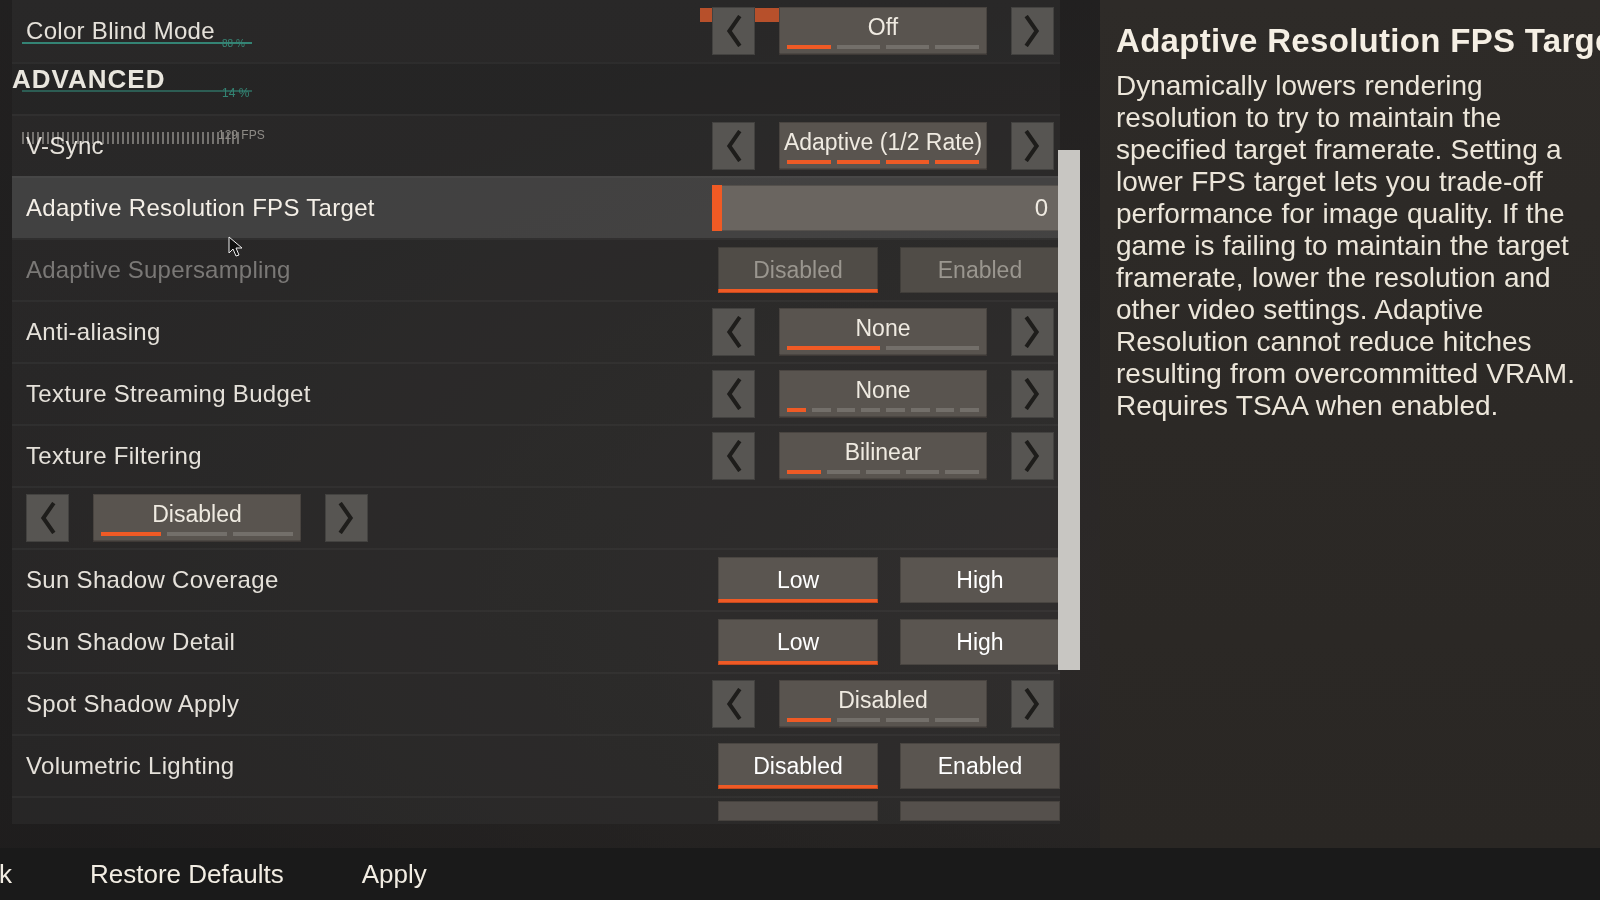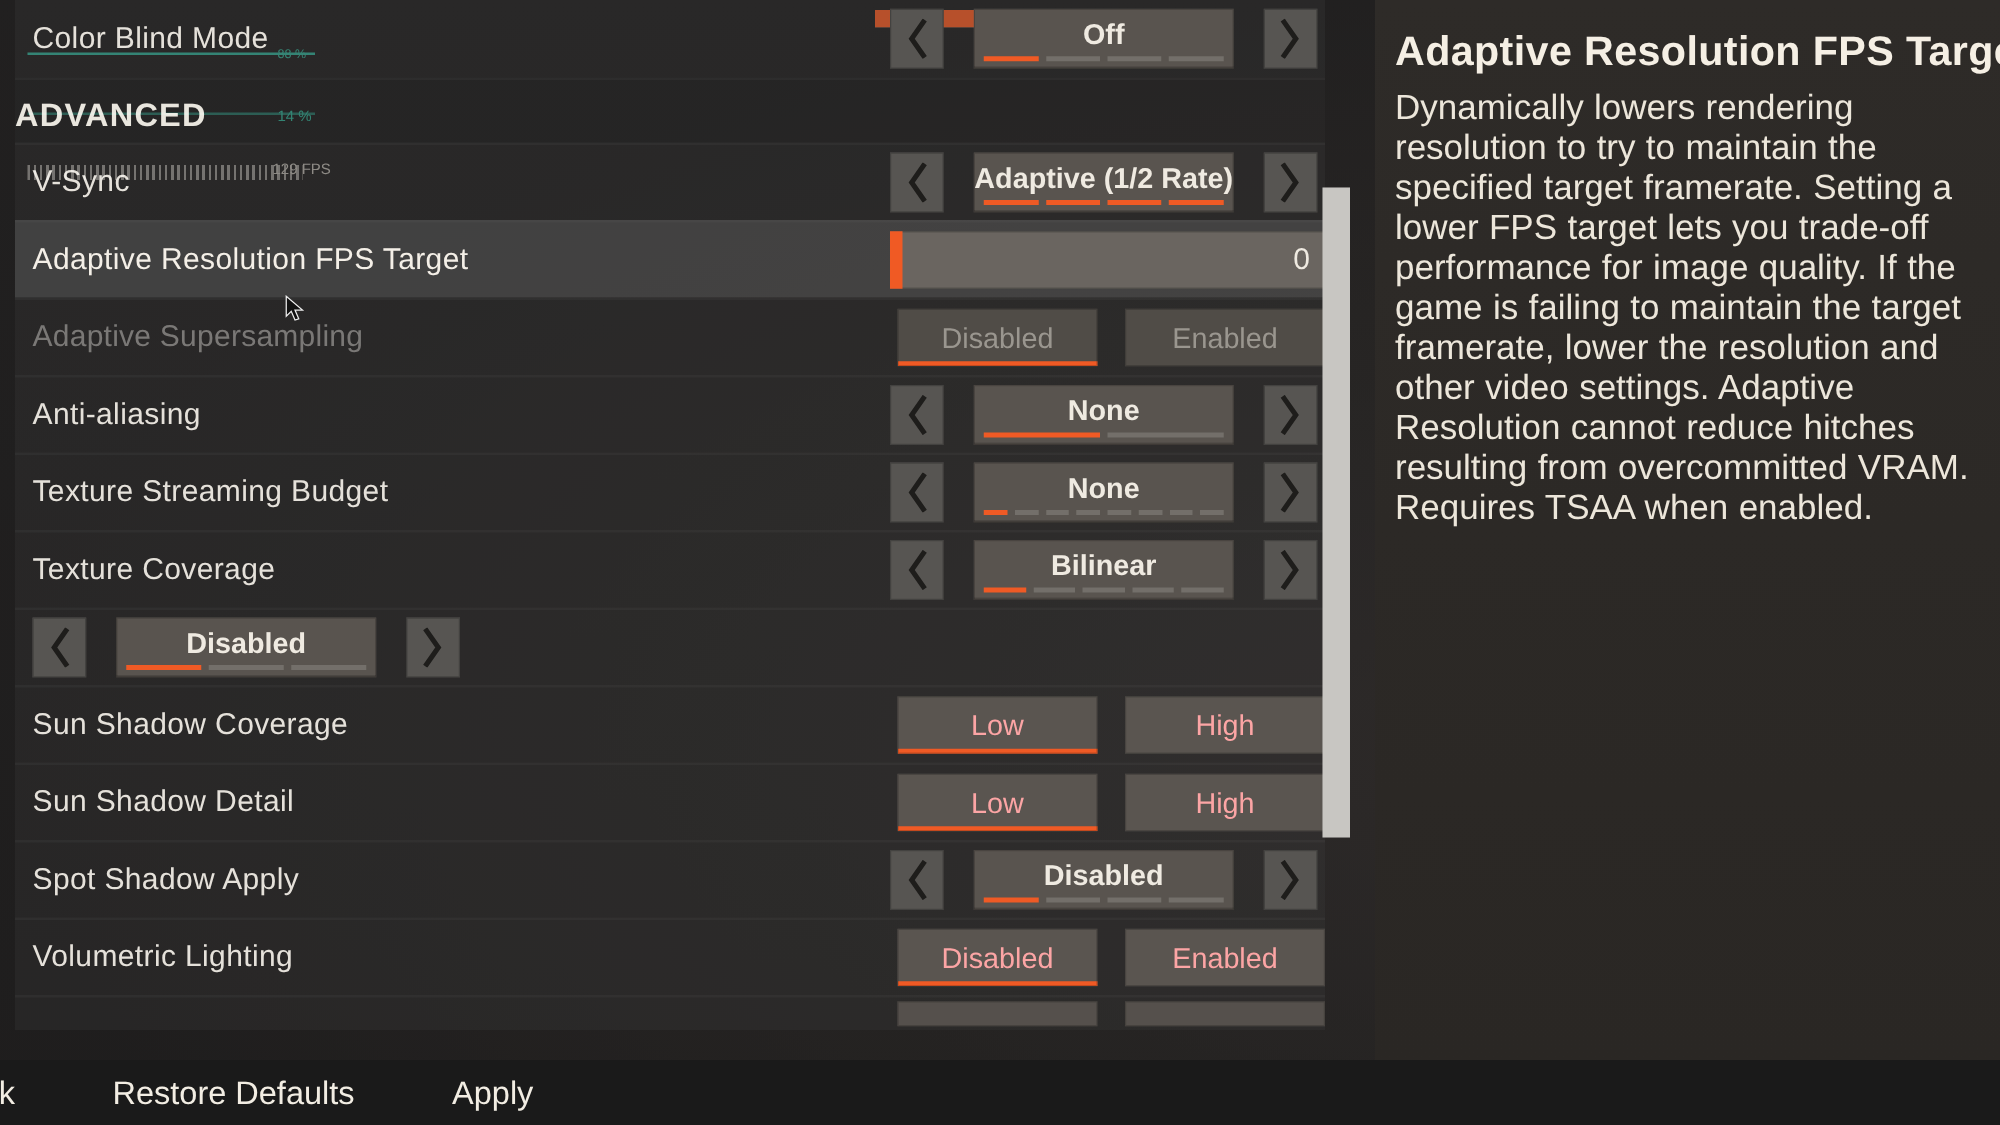--- a/index.html
+++ b/index.html
@@ -49,38 +49,37 @@
   }
   .row.dim .label { color: #7a7876; letter-spacing: .2px; }
   .row.highlight {
     background: rgba(92,92,92,.55);
   }
   .row.highlight .label { color: #f4efe7; }
 
   
   .section {
     height: 52px;
-    display: flex; align-items: flex-end;
+    display: flex; align-items: flex-start;
     padding: 0 0 6px 0;
     border-top: 2px solid rgba(120,120,120,.10);
     background: rgba(50,50,50,.25);
   }
   .section span {
     font-size: 26px;
     font-weight: 800;
     letter-spacing: 1px;
     color: #e9e6de;
   }
 
   
   .ctrl {
     display: flex; align-items: center; gap: 24px;
     width: 348px; justify-content: flex-end;
     padding-right: 6px;
-    font-weight: bold;
   }
 
   
   .arrow {
     width: 48px; height: 48px;
     background: #575552;
     display: flex; align-items: center; justify-content: center;
     cursor: pointer;
     box-shadow: inset 0 0 0 1px rgba(0,0,0,.22);
   }
@@ -126,21 +125,21 @@
   }
 
   
   .toggle {
     width: 348px; display:flex; gap:22px; justify-content:flex-end;
   }
   .tbtn {
     width: 160px; height: 46px;
     background: #5a5550;
     display:flex; align-items:center; justify-content:center;
-    font-size: 23px; color:#fca5a5;
+    font-size: 23px; color:#ffffff;
     box-shadow: inset 0 0 0 1px rgba(0,0,0,.18);
     cursor:pointer;
   }
   .tbtn.sel { box-shadow: inset 0 0 0 1px rgba(0,0,0,.18), inset 0 -4px 0 #ef5a25; }
   .toggle.dim .tbtn { color:#9a968f; background:#504c47; cursor:default; }
 
   
   .scroll {
     position:absolute; right:-20px; top:150px; width:22px; height:520px;
     background: rgba(180,180,180,.12);
@@ -345,21 +344,21 @@
         </div>
         <div class="arrow">
             <svg viewBox="0 0 30 48">
               <polyline points="8,4 22,24 8,44"></polyline>
             </svg>
           </div>
       </div>
     </div>
 
     <div class="row">
-      <div class="label">Texture Coverage</div>
+      <div class="label">Texture Filtering</div>
       <div class="ctrl">
         <div class="arrow">
             <svg viewBox="0 0 30 48">
               <polyline points="22,4 8,24 22,44"></polyline>
             </svg>
           </div>
         <div class="valbox">
           <span class="txt">Bilinear</span>
           <div class="ticks">
               <i class="on"></i>

